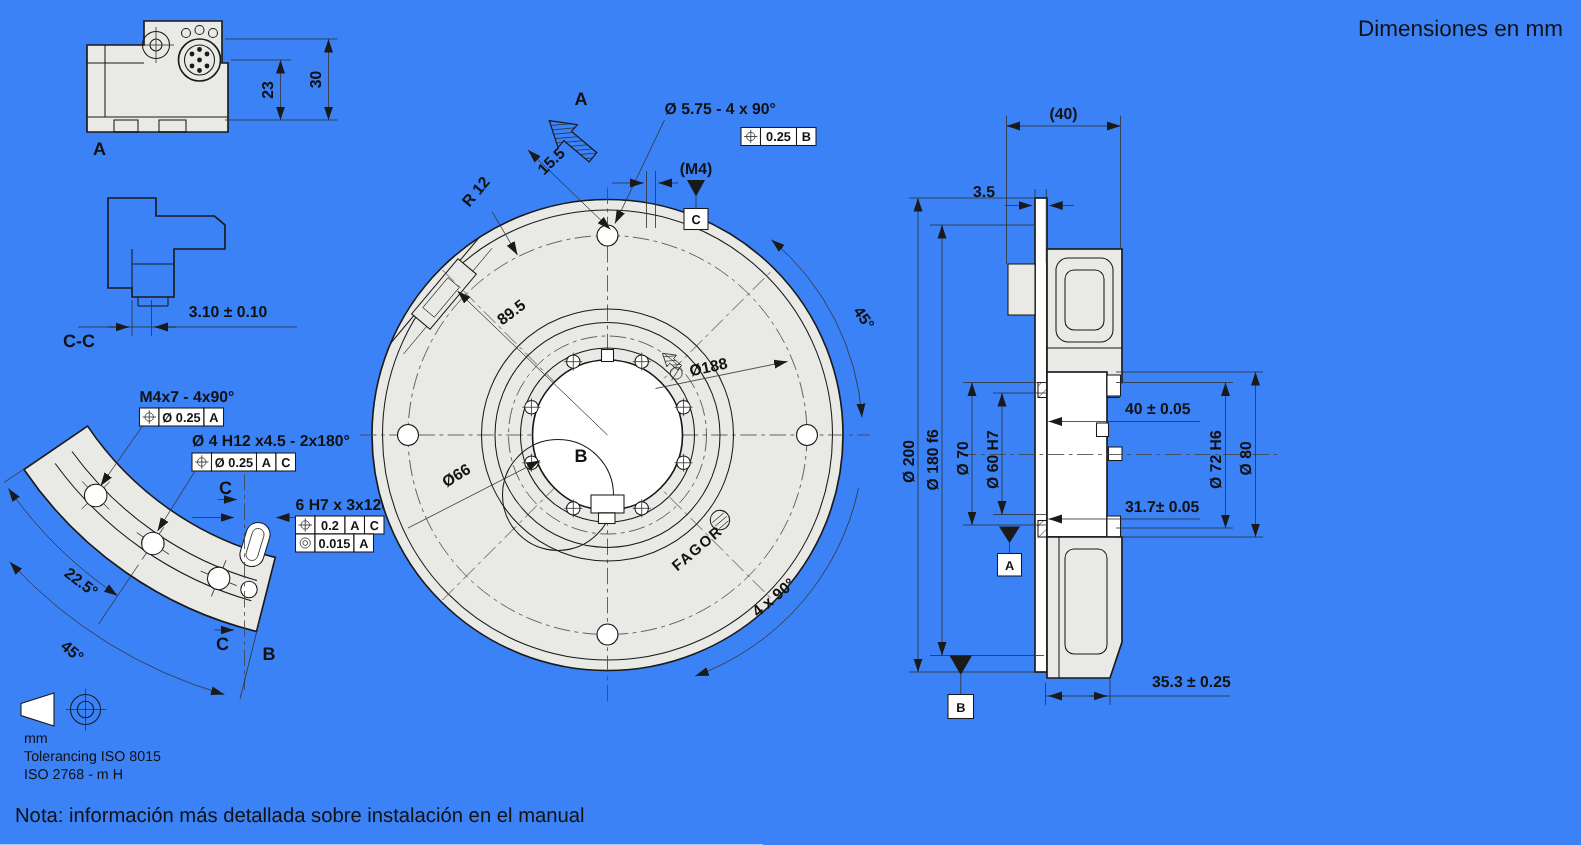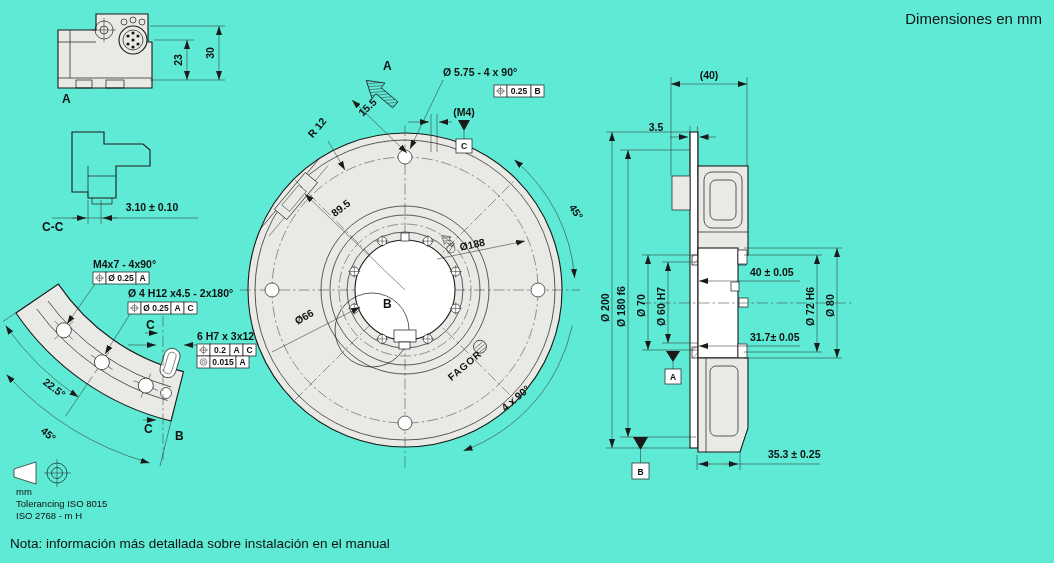--- a/index.html
+++ b/index.html
@@ -1,16 +1,16 @@
 <!DOCTYPE html>
 <html><head>
 <meta charset="utf-8">
 <style>
   html,body{margin:0;padding:0;background:#ffffff;}
-  .stage{position:relative;width:1054px;height:563px;background:#5eead4;overflow:hidden;}
+  .stage{position:relative;width:1054px;height:563px;background:#3b82f6;overflow:hidden;}
   svg{position:absolute;left:0;top:0;}
   text{fill:#111;font-family:"Liberation Sans",sans-serif;}
   .ttl{font-size:15px;}
   .note{font-size:13.5px;}
   .small{font-size:9.5px;}
   .dim{font-size:10.5px;font-weight:700;}
   .fcf-t{font-size:8.5px;font-weight:700;}
   .lab{font-size:12px;font-weight:700;}
   .logo-t{font-size:10px;font-weight:700;letter-spacing:1px;}
   .ln{stroke:#1a1a1a;stroke-width:1.1;fill:none;}

